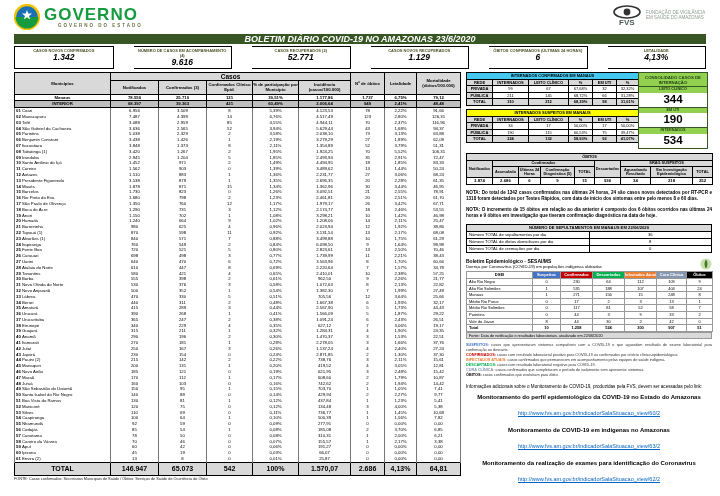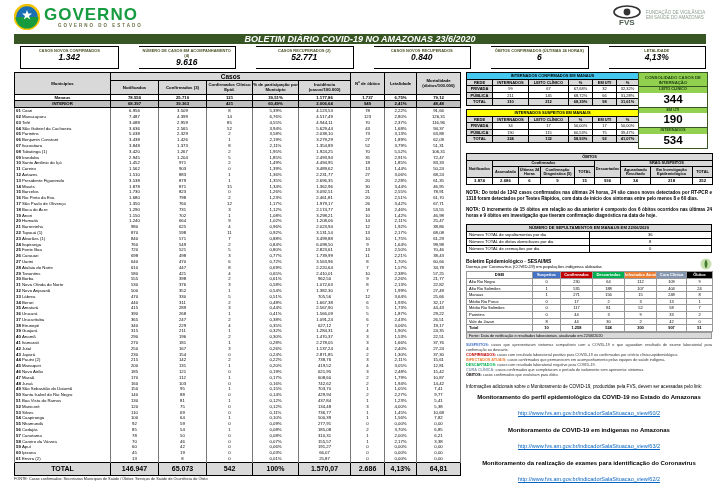--- a/index.html
+++ b/index.html
@@ -9,21 +9,21 @@
   
   .top { display:flex; justify-content:space-between; align-items:flex-start; padding:4px 14px 1px 14px; height:34px; }
   .brand { display:flex; gap:4px; align-items:center; }
   .brand-txt .wordmark { font-size:17px; font-weight:bold; letter-spacing:1px; color:#169b3f; line-height:16px; }
   .brand-txt .gov { font-size:4.5px; font-weight:bold; color:#6a6f45; letter-spacing:2px; margin-left:14px; }
   .fvs { display:flex; gap:4px; align-items:center; }
   .fvs-sub { font-size:4.5px; color:#8a9b8d; line-height:5.5px; width:60px; text-transform:uppercase; }
   .titlebar { margin:0 14px; background:#375623; color:#fff; text-align:center;
               font-size:9px; font-weight:bold; font-style:italic; padding:0 0; }
   
-  .stats { display:flex; margin:2px 14px 3px 20px;gap:20px; }
+  .stats { display:flex; margin:2px 14px 3px 14px;gap:20px; }
   .stat { flex:1; border:1px solid #000; border-left:none; text-align:center; padding:1px 2px; }
   .stat:first-child { border-left:1px solid #000; }
   .stat .lbl { font-size:4px; font-weight:bold; color:#4a5526; text-transform:uppercase; line-height:5px; }
   .stat .val { font-size:8.5px; font-weight:bold; font-style:italic; line-height:9px; }
   
   .main { display:flex; margin:0 14px; gap:6px; }
   .left { width:446px; }
   .mtab { border-collapse:collapse; table-layout:fixed; width:446px; }
   .mtab th { background:#d9d9d9; border:1px solid #000; font-size:4.3px; line-height:5.2px; font-weight:bold; padding:1px 0; }
   .mtab td { font-size:4.3px; line-height:5.8px; height:5.8px; padding:0 1px; text-align:center;
@@ -121,21 +121,21 @@
       <div class="stat">
         <div class="lbl">NÚMERO DE CASOS EM ACOMPANHAMENTO (4)</div>
         <div class="val">9.616</div>
       </div>
       <div class="stat">
         <div class="lbl">CASOS RECUPERADOS (2)</div>
         <div class="val">52.771</div>
       </div>
       <div class="stat">
         <div class="lbl">CASOS NOVOS RECUPERADOS</div>
-        <div class="val">0.840</div>
+        <div class="val">1.129</div>
       </div>
       <div class="stat">
         <div class="lbl">ÓBITOS CONFIRMADOS (ÚLTIMAS 24 HORAS)</div>
         <div class="val">6</div>
       </div>
       <div class="stat">
         <div class="lbl">LETALIDADE</div>
         <div class="val">4,13%</div>
       </div>
     </div>

